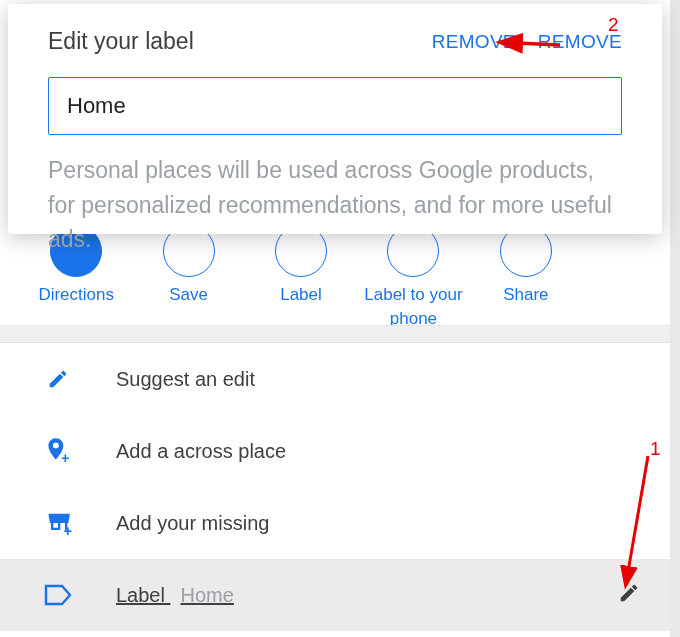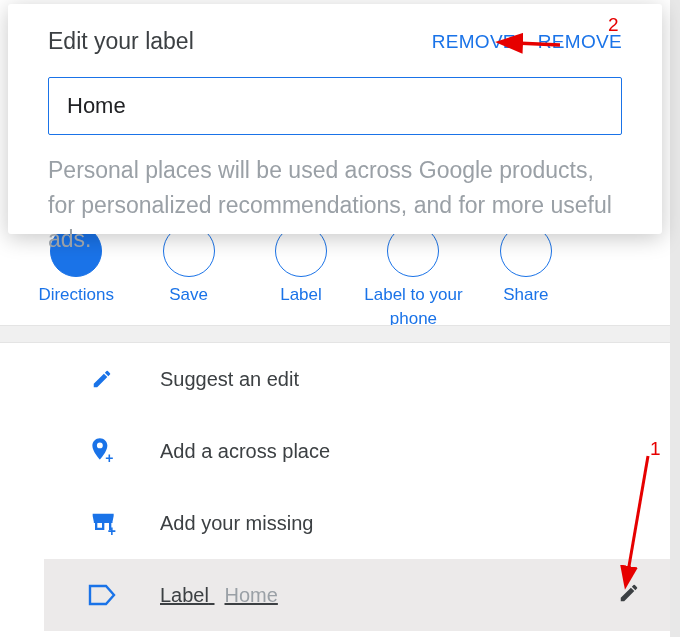--- a/index.html
+++ b/index.html
@@ -43,21 +43,21 @@
 
     .divider {
       position: absolute;
       left: 0; top: 325px;
       width: 670px; height: 18px;
       background: #f0f0f0;
       border-top: 1px solid #e4e4e4;
       border-bottom: 1px solid #e4e4e4;
     }
 
-    .list { position: absolute; left: 0; top: 343px; width: 670px; padding-left: 44px; }
+    .list { position: absolute; left: 0; top: 343px; width: 670px; }
     .list-item {
       display: flex;
       align-items: center;
       padding: 18px 30px 18px 40px;
       font-size: 20px;
       color: #3c4043;
       cursor: pointer;
     }
     .list-item.selected { background: #eceaea; text-decoration: underline; }
     .list-icon {

